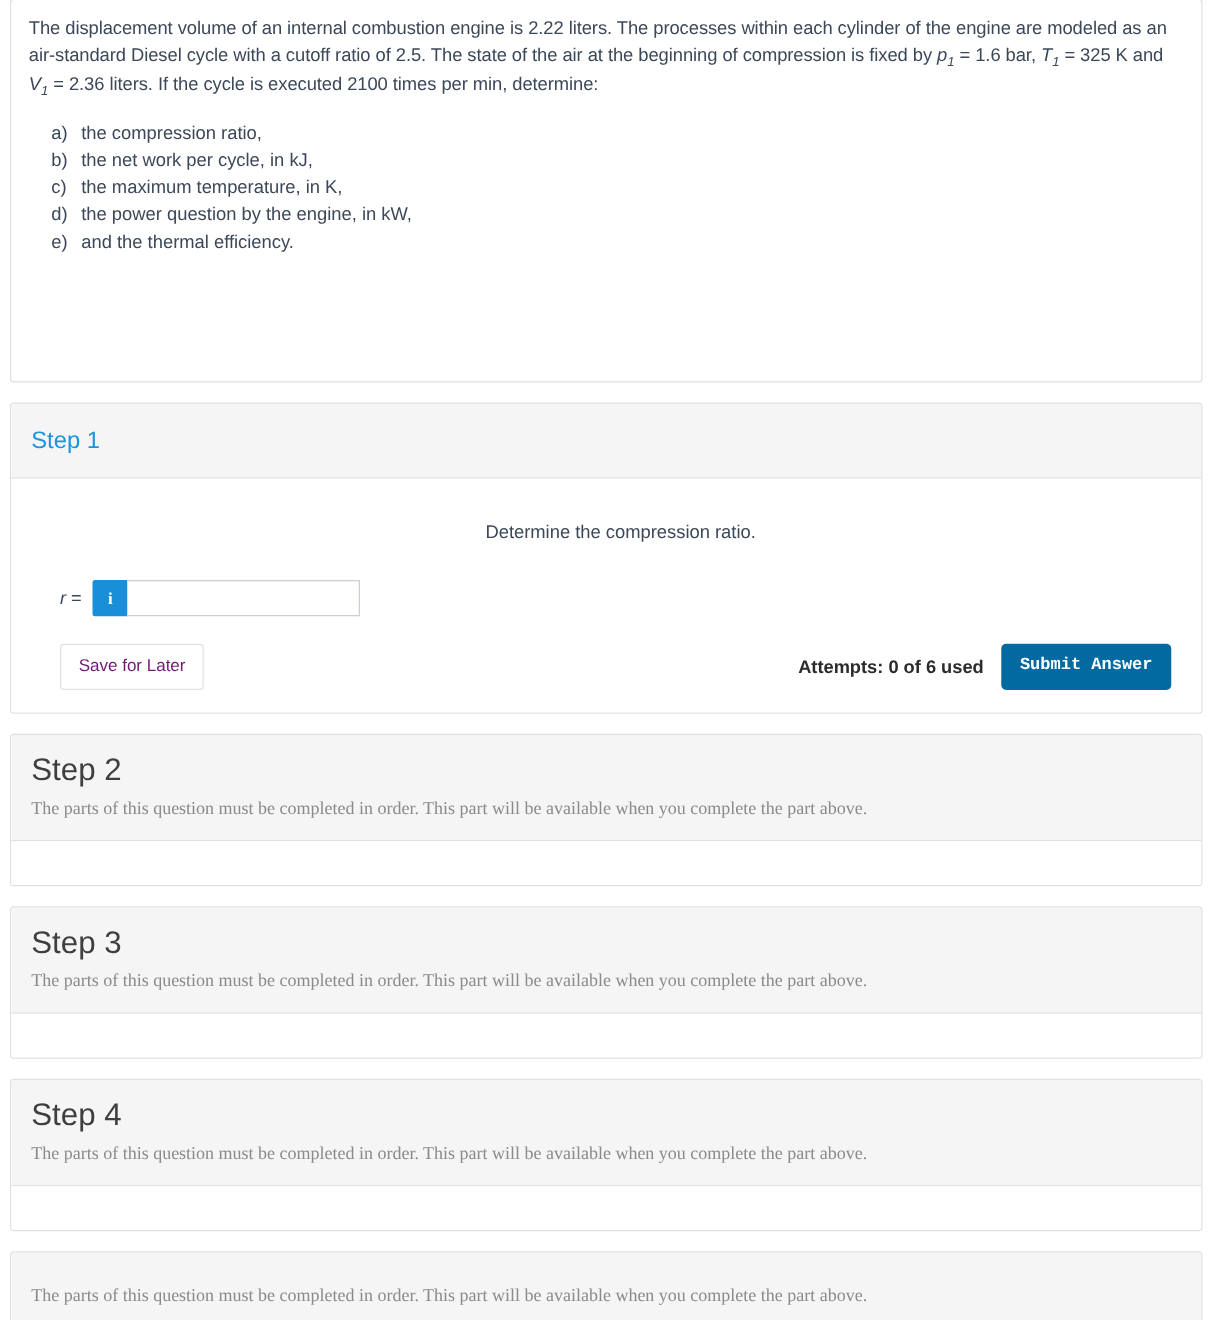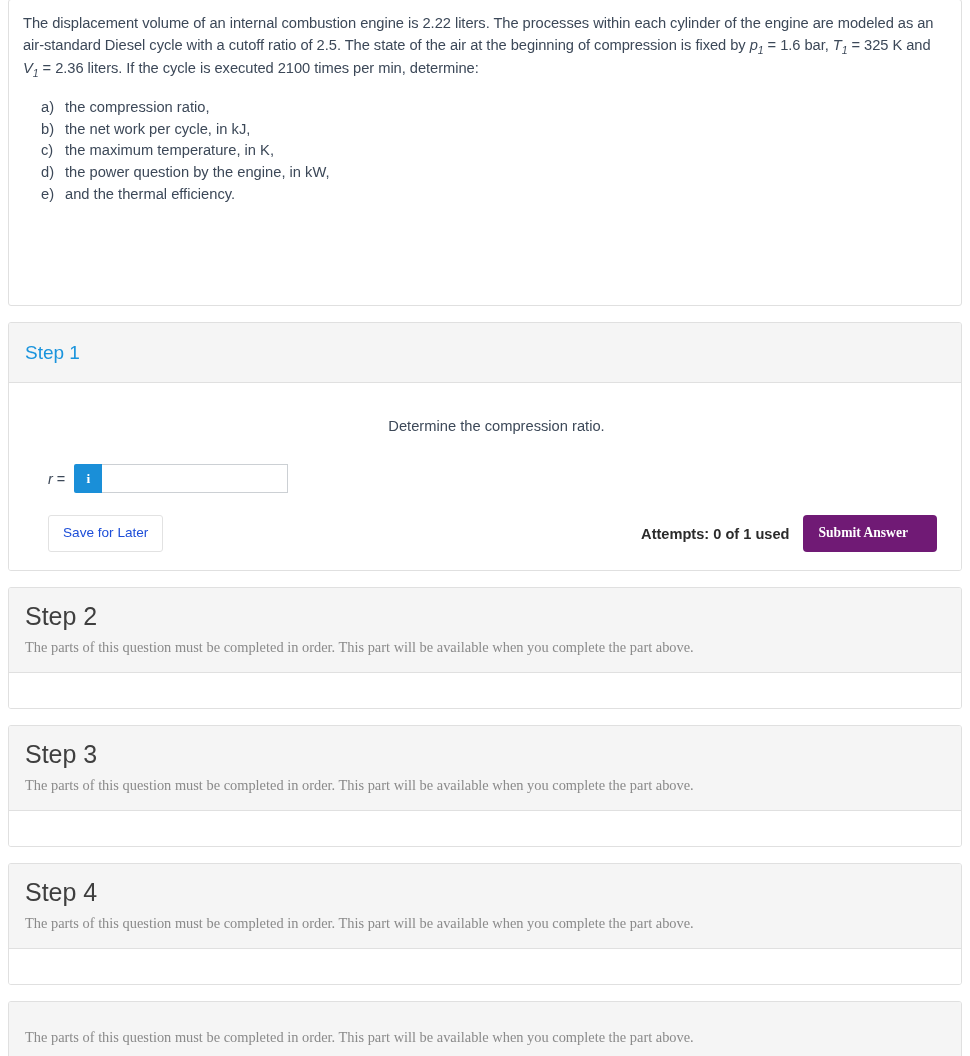--- a/index.html
+++ b/index.html
@@ -156,44 +156,44 @@
   .actions-row {
     display: flex;
     align-items: center;
     margin: 22px 0 0 17px;
     padding-right: 8px;
   }
   .btn-save {
     background: #ffffff;
     border: 1px solid #e2e2e2;
     border-radius: 3px;
-    color: #1d4ed8;
+    color: #701a75;
     font-size: 13.6px;
     font-family: "Liberation Sans", sans-serif;
     padding: 8px 14px 9px 14px;
     cursor: pointer;
     line-height: 18px;
   }
   .spacer { flex: 1 1 auto; }
   .attempts {
     font-size: 14.6px;
     font-weight: bold;
     color: #2b2b2b;
     margin-right: 14px;
     white-space: nowrap;
   }
   .btn-submit {
-    background: #701a75;
+    background: #0369a1;
     border: none;
     border-radius: 4px;
     color: #ffffff;
     font-size: 13.6px;
     font-weight: bold;
-    font-family: Liberation Serif, serif;
-    padding: 9px 29px 10px 15px;
+    font-family: Liberation Mono, monospace;
+    padding: 9px 15px 10px 15px;
     cursor: pointer;
     line-height: 18px;
     white-space: nowrap;
   }
 </style>
 </head>
 <body>
 
 <div class="page">
 
@@ -233,21 +233,21 @@
 
       <div class="answer-row">
         <span class="answer-label"><span class="var">r</span><span> =</span></span>
         <button class="info-btn">i</button>
         <input class="answer-input" type="text" value="" style="">
       </div>
 
       <div class="actions-row">
         <button class="btn-save">Save for Later</button>
         <span class="spacer"></span>
-        <span class="attempts">Attempts: 0 of 1 used</span>
+        <span class="attempts">Attempts: 0 of 6 used</span>
         <button class="btn-submit">Submit Answer</button>
       </div>
     </div>
   </div>
 
   <div class="step-card">
     <div class="step-header">
       <h2 class="step-title locked">Step 2</h2>
       <p class="step-locked-msg">The parts of this question must be completed in order. This part will be available when you complete the part above.</p>
     </div>

